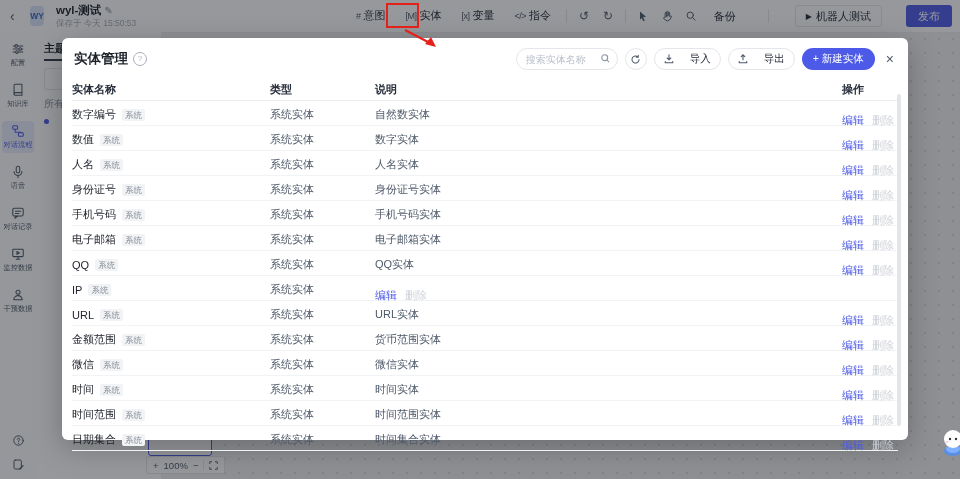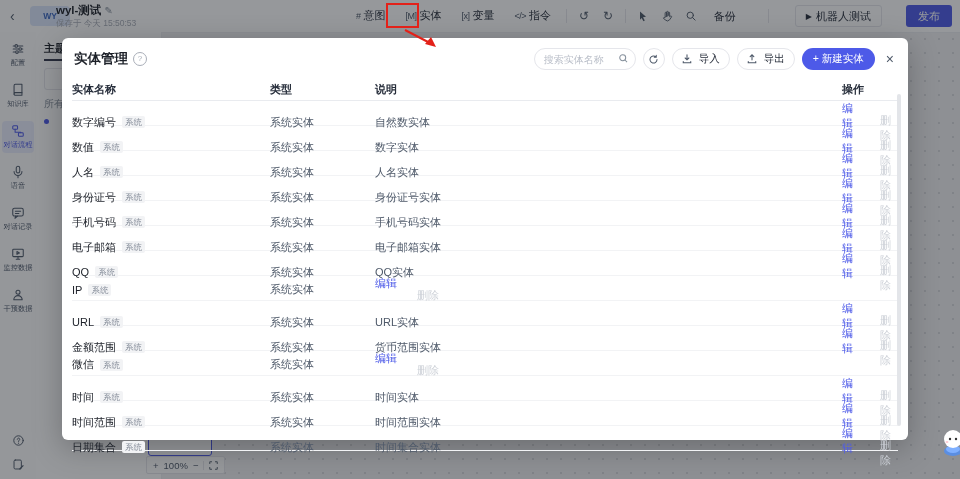--- a/index.html
+++ b/index.html
@@ -1,21 +1,21 @@
 <!DOCTYPE html>
 <html><head>
 <meta charset="utf-8">
 <style>
   html,body{margin:0;padding:0;background:#555;}
   .stage{position:relative;width:960px;height:479px;overflow:hidden;background:#fff;
          font-family:"Liberation Sans","DejaVu Sans",sans-serif;-webkit-font-smoothing:antialiased;}
   
   .topbar{position:absolute;left:0;top:0;right:0;height:32px;background:#fff;border-bottom:1px solid #ebedf0;z-index:1;}
   .back{position:absolute;left:10px;top:6px;font-size:14px;color:#4e5969;line-height:20px;cursor:pointer;}
-  .avatar{position:absolute;left:30px;top:6px;width:40px;height:20px;border-radius:4px;background:#dbe6fb;
+  .avatar{position:absolute;left:30px;top:6px;width:14px;height:20px;border-radius:4px;background:#dbe6fb;
           color:#3a66c0;font-size:8.5px;font-weight:700;display:flex;align-items:center;justify-content:center;}
   .titleblock{position:absolute;left:56px;top:4px;}
   .bot-title{font-size:11.5px;font-weight:700;color:#1d2129;line-height:13px;}
   .bot-title .pencil{font-weight:400;color:#86909c;font-size:10px;margin-left:3px;}
   .bot-sub{font-size:8.5px;color:#a9aeb8;line-height:10px;margin-top:1px;text-align:center;}
   .tools{position:absolute;left:349px;top:5px;display:flex;align-items:center;gap:6px;}
   .tool{display:flex;align-items:center;gap:3px;height:21px;padding:0 7px;border:0;background:transparent;border-radius:4px;
         font-size:11px;color:#272e3b;cursor:pointer;font-family:inherit;}
   .tool-ic{font-size:9px;color:#4e5969;letter-spacing:-0.5px;}
   .tb-sep{width:1px;height:14px;background:#e5e6eb;margin:0 2px;}
@@ -66,34 +66,34 @@
            text-align:center;margin-left:5px;display:inline-block;}
   .m-actions{margin-left:auto;display:flex;align-items:center;gap:7px;}
   .m-search{position:relative;width:102px;height:22px;}
   .m-search input{width:100%;height:100%;box-sizing:border-box;border:1px solid #e5e6eb;border-radius:11px;padding:0 22px 0 9px;
                   font-size:10px;color:#272e3b;outline:none;font-family:inherit;}
   .m-search input::placeholder{color:#b9bec8;}
   .m-search svg{position:absolute;right:7px;top:5px;width:11px;height:11px;stroke:#86909c;fill:none;stroke-width:1.3;}
   .icon-btn{width:22px;height:22px;border:1px solid #e5e6eb;border-radius:11px;background:#fff;display:flex;align-items:center;
             justify-content:center;cursor:pointer;padding:0;}
   .icon-btn svg{width:11px;height:11px;stroke:#4e5969;fill:none;stroke-width:1.3;stroke-linecap:round;}
-  .pill-btn{display:flex;align-items:center;gap:7px;height:22px;padding:0 9px;border:1px solid #e5e6eb;border-radius:11px;
+  .pill-btn{display:flex;align-items:center;gap:16px;height:22px;padding:0 9px;border:1px solid #e5e6eb;border-radius:11px;
             background:#fff;font-size:10.5px;color:#272e3b;cursor:pointer;font-family:inherit;}
   .pill-btn svg{width:10px;height:10px;stroke:#4e5969;fill:none;stroke-width:1.3;stroke-linecap:round;}
   .create-btn{height:22px;padding:0 11px;border:0;border-radius:11px;background:#4d5ae8;color:#fff;font-size:10.5px;
               cursor:pointer;font-family:inherit;white-space:nowrap;}
   .m-close{margin-left:2px;border:0;background:transparent;color:#4e5969;font-size:14px;cursor:pointer;line-height:14px;padding:0 2px;font-family:inherit;}
   .m-table{margin:2px 10px 0 10px;}
   .trow{display:grid;grid-template-columns:198px 105px 1fr 56px;align-items:center;height:24px;border-bottom:1px solid #f2f3f5;}
   .thead{height:22px;border-bottom:1px solid #e9ebef;}
   .th{font-size:11px;font-weight:700;color:#272e3b;}
   .td-name{font-size:11px;color:#1d2129;display:flex;align-items:center;}
   .tag{margin-left:6px;background:#f2f3f5;color:#8a919d;font-size:8.5px;padding:1px 3px;border-radius:2px;line-height:10px;}
   .td{font-size:11px;color:#4e5969;}
-  .ops{display:flex;align-items:flex-start;gap:20px;}
+  .ops{display:flex;align-items:flex-end;gap:8px;}
   .edit-link{font-size:11px;color:#4d5ae8;cursor:pointer;}
   .del-link{font-size:11px;color:#ccd0d7;cursor:not-allowed;margin-top:12px;}
   .v-scroll{position:absolute;right:7px;top:56px;width:4px;height:332px;background:#e3e5e9;border-radius:2px;cursor:pointer;}
   
   .annotation{position:absolute;inset:0;z-index:30;pointer-events:none;}
 </style>
 </head>
 <body>
 
 <div class="stage">
@@ -429,20 +429,21 @@
         <span class="del-link">删除</span>
       </span>
     </div>
 
     <div class="trow">
       <span class="td-name">
         <span>微信</span>
         <span class="tag">系统</span>
       </span>
       <span class="td">系统实体</span>
+      <span class="td">微信实体</span>
       <span class="ops">
         <span class="edit-link">编辑</span>
         <span class="del-link">删除</span>
       </span>
     </div>
 
     <div class="trow">
       <span class="td-name">
         <span>时间</span>
         <span class="tag">系统</span>

